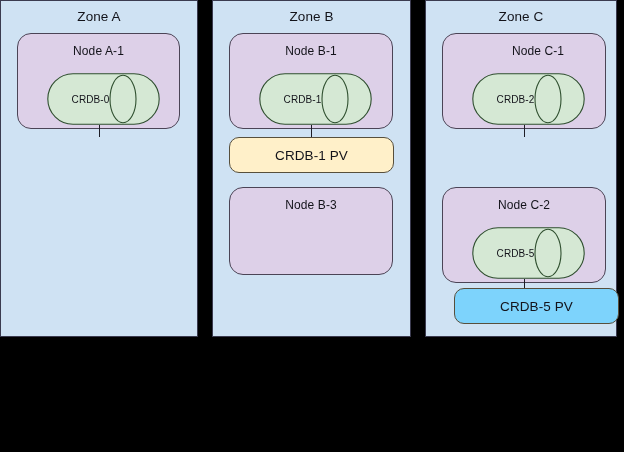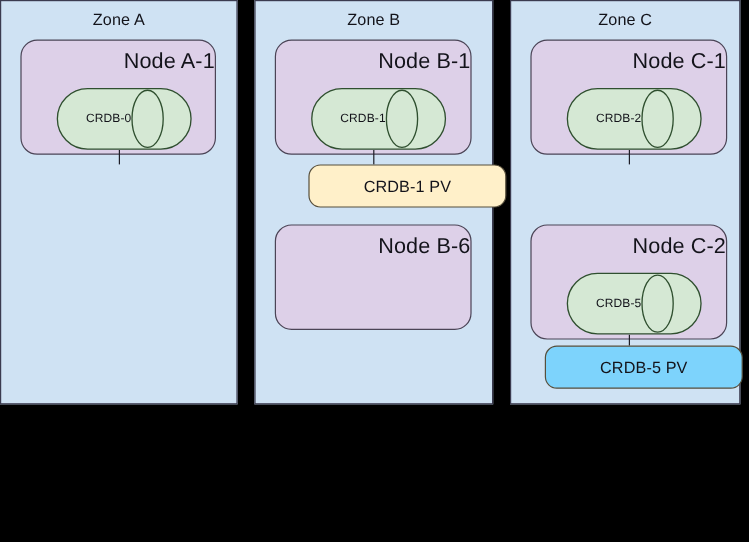--- a/index.html
+++ b/index.html
@@ -45,22 +45,22 @@
     background: #ddd0e8;
     border: 1.2px solid #4b4456;
     border-radius: 14px;
     box-sizing: border-box;
   }
   .node-title {
     position: absolute;
     top: 9px;
     left: 0;
     right: 0;
-    text-align: right;
-    font-size: 18px;
+    text-align: center;
+    font-size: 12px;
     color: #13131a;
     line-height: 16px;
     letter-spacing: 0.1px;
   }
 
   
   .cyl {
     position: absolute;
   }
   .cyl svg {
@@ -131,23 +131,23 @@
       <div class="node-title" style="color: rgb(19, 19, 26);">Node B-1</div>
     </div>
     <div class="cyl" style="left: 259px; top: 73px; width: 113px; height: 52px;">
       <svg width="113" height="52" viewBox="0 0 113 52">
         <path d="M 26 0.8 H 87 A 25.2 25.2 0 0 1 87 51.2 H 26 A 25.2 25.2 0 0 1 26 0.8 Z" fill="#d5e8d4" stroke="#2f4f2f" stroke-width="1.1"></path>
         <ellipse cx="76" cy="26" rx="13" ry="23.8" fill="#d5e8d4" stroke="#2f4f2f" stroke-width="1.1"></ellipse>
       </svg>
       <div class="cyl-label" style="color: rgb(19, 19, 26);">CRDB-1</div>
     </div>
     <div class="connector" style="left: 311px; top: 125px; height: 12px;"></div>
-    <div class="pv" style="left: 229px; top: 137px; width: 165px; height: 36px; background: rgb(255, 240, 201); border-color: rgb(87, 79, 60); color: rgb(19, 19, 26); margin-left: 28px;">CRDB-1 PV</div>
+    <div class="pv" style="left: 229px; top: 137px; width: 165px; height: 36px; background: rgb(255, 240, 201); border-color: rgb(87, 79, 60); color: rgb(19, 19, 26);">CRDB-1 PV</div>
     <div class="node" style="left: 229px; top: 187px; width: 164px; height: 88px; background: rgb(221, 208, 232); border-color: rgb(75, 68, 86);">
-      <div class="node-title" style="color: rgb(19, 19, 26);">Node B-6</div>
+      <div class="node-title" style="color: rgb(19, 19, 26);">Node B-3</div>
     </div>
     <div class="zone" style="left: 425px; top: 0px; width: 192px; height: 337px; background: rgb(207, 226, 243); border-color: rgb(59, 59, 79);">
       <div class="zone-title" style="color: rgb(19, 19, 26);">Zone C</div>
     </div>
     <div class="node" style="left: 442px; top: 33px; width: 164px; height: 96px; background: rgb(221, 208, 232); border-color: rgb(75, 68, 86);">
       <div class="node-title" style="color: rgb(19, 19, 26); padding-left: 28px;">Node C-1</div>
     </div>
     <div class="cyl" style="left: 472px; top: 73px; width: 113px; height: 52px;">
       <svg width="113" height="52" viewBox="0 0 113 52">
         <path d="M 26 0.8 H 87 A 25.2 25.2 0 0 1 87 51.2 H 26 A 25.2 25.2 0 0 1 26 0.8 Z" fill="#d5e8d4" stroke="#2f4f2f" stroke-width="1.1"></path>

